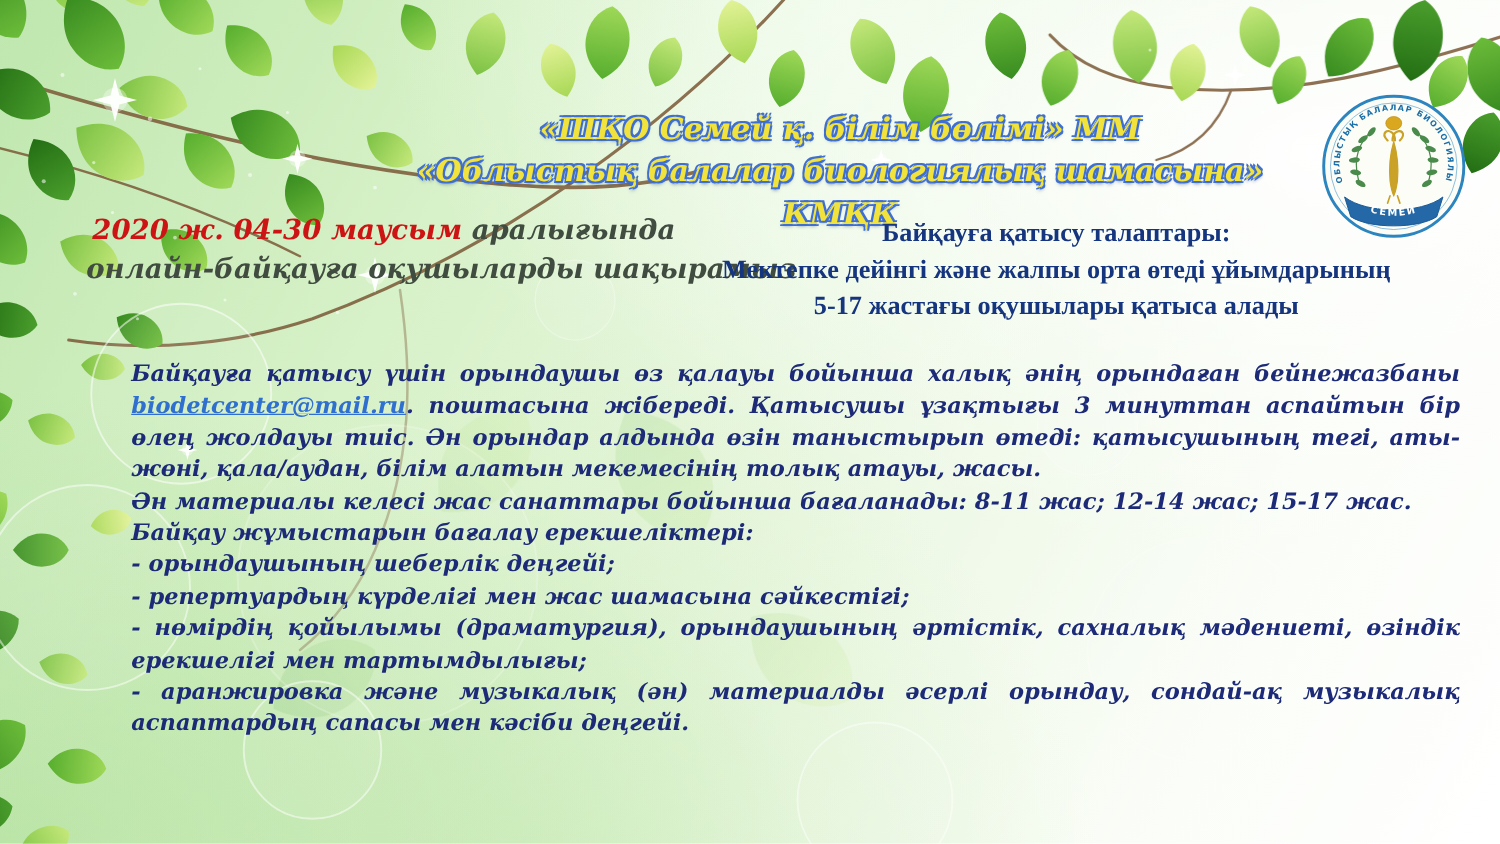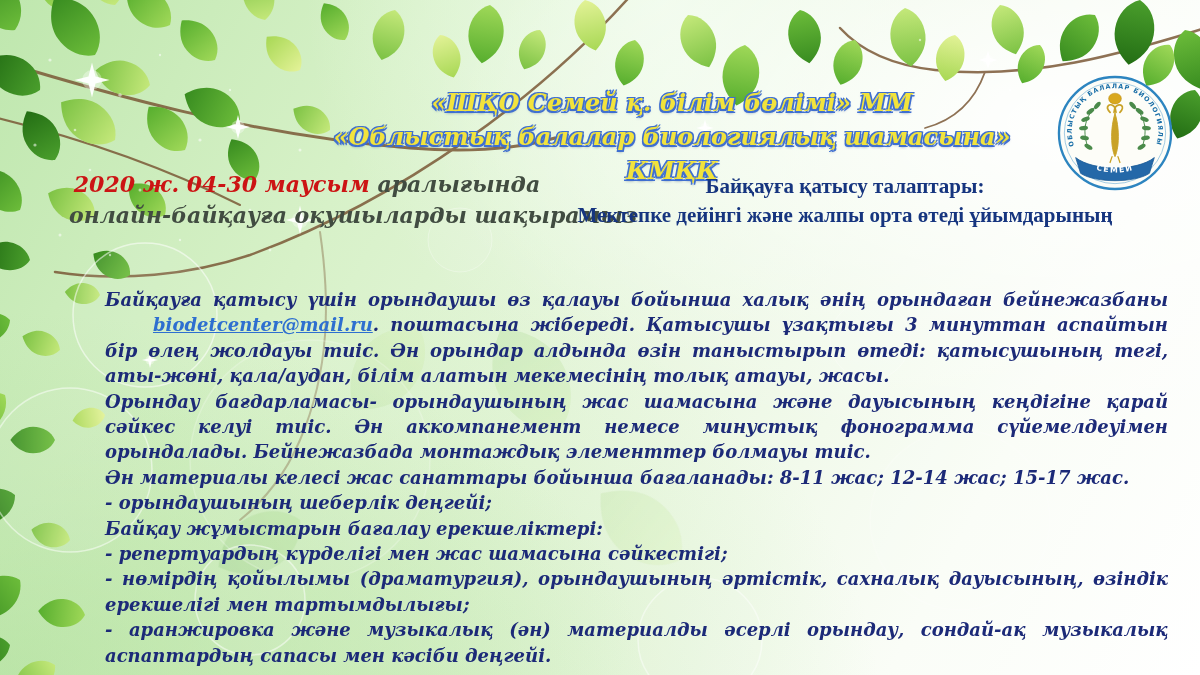--- a/index.html
+++ b/index.html
@@ -38,21 +38,21 @@
     color:var(--requirements-navy,#16357f);
   }
   .reqs .nw{white-space:nowrap;}
   .rules{
     position:absolute;left:105px;top:287px;width:1063px;
     font-size:18px;font-weight:bold;font-style:italic;line-height:25.4px;
     color:var(--body-navy,#1c2a78);
     text-align:justify;
   }
   .rules p{margin:0;}
-  .email-link{color:var(--link-blue,#2e6fd0);text-decoration:underline;cursor:pointer;margin-left:48px;}
+  .email-link{color:var(--link-blue,#2e6fd0);text-decoration:underline;cursor:pointer;}
   .logo{position:absolute;left:1056px;top:74px;}
 </style>
 </head>
 <body>
 
 <div class="stage">
 
   <svg class="bg" width="1200" height="675" viewBox="0 0 1200 675" aria-hidden="true">
     <defs>
       <linearGradient id="lg1" x1="0" y1="0" x2="0" y2="1">
@@ -246,26 +246,26 @@
   </svg>
 
   <div class="invite">
     <div class="nw"><span class="red">2020 ж. 04-30 маусым</span><span> аралығында</span></div>
     <div class="nw">онлайн-байқауға оқушыларды шақырамыз</div>
   </div>
 
   <div class="reqs">
     <div class="nw">Байқауға қатысу талаптары:</div>
     <div class="nw">Мектепке дейінгі және жалпы орта өтеді ұйымдарының</div>
+    <div class="nw">5-17 жастағы оқушылары қатыса алады</div>
   </div>
 
   <div class="rules">
       <p><span>Байқауға қатысу үшін орындаушы өз қалауы бойынша халық әнің орындаған бейнежазбаны </span><a href="#" class="email-link">biodetcenter@mail.ru</a><span>. поштасына жібереді. Қатысушы ұзақтығы 3 минуттан аспайтын бір өлең жолдауы тиіс. Ән орындар алдында өзін таныстырып өтеді: қатысушының тегі, аты-жөні, қала/аудан, білім алатын мекемесінің толық атауы, жасы.</span></p>
-      <p><span>Орындау бағдарламасы- орындаушының жас шамасына және дауысының кеңдігіне қарай сәйкес келуі тиіс. Ән аккомпанемент немесе минустық фонограмма сүйемелдеуімен орындалады. Бейнежазбада монтаждық элементтер болмауы тиіс.</span></p>
       <p><span>Ән материалы келесі жас санаттары бойынша бағаланады: 8-11 жас;  12-14 жас; 15-17 жас.</span></p>
+      <p><span>Байқау жұмыстарын бағалау ерекшеліктері:</span></p>
       <p><span>- орындаушының шеберлік деңгейі;</span></p>
-      <p><span>Байқау жұмыстарын бағалау ерекшеліктері:</span></p>
       <p><span>- репертуардың күрделігі мен жас шамасына сәйкестігі;</span></p>
-      <p><span>- нөмірдің қойылымы (драматургия), орындаушының әртістік, сахналық дауысының, өзіндік ерекшелігі мен тартымдылығы;</span></p>
+      <p><span>- нөмірдің қойылымы (драматургия), орындаушының әртістік, сахналық мәдениеті, өзіндік ерекшелігі мен тартымдылығы;</span></p>
       <p><span>- аранжировка және музыкалық (ән) материалды әсерлі орындау, сондай-ақ музыкалық аспаптардың сапасы мен кәсіби деңгейі.</span></p>
     </div>
 
 </div>
 
 </body></html>

